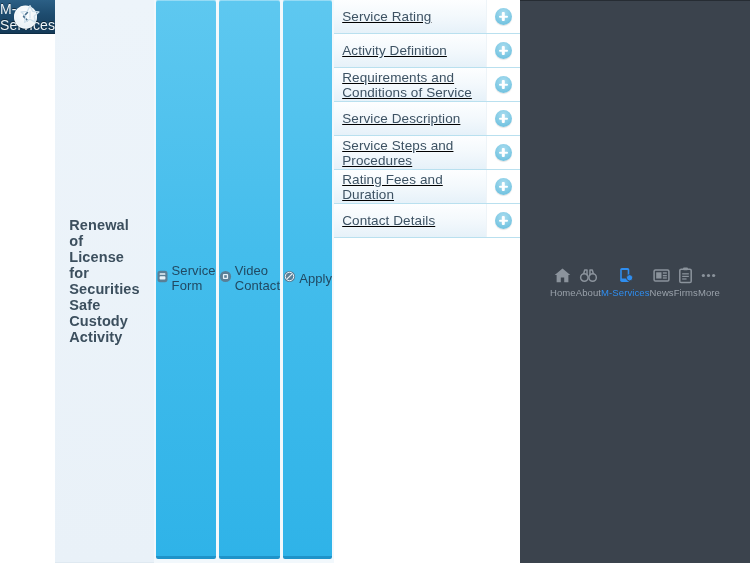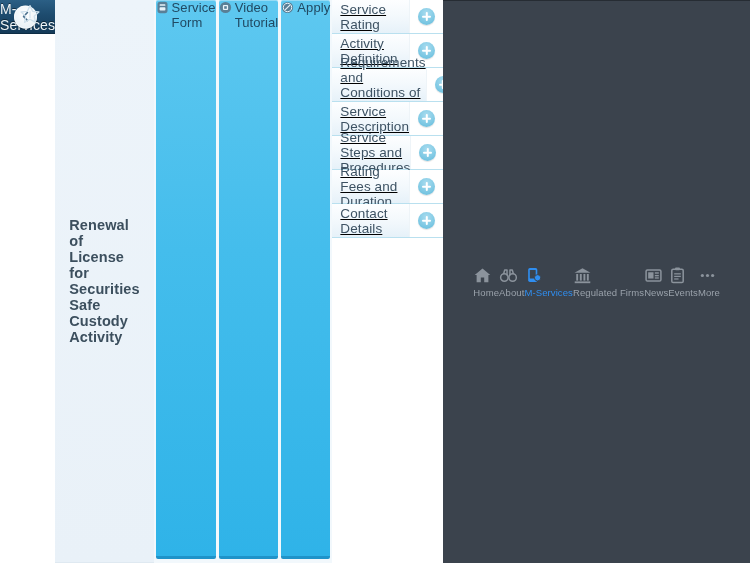--- a/index.html
+++ b/index.html
@@ -93,21 +93,21 @@
     background: #f2f8fc;
     align-items: stretch;
   }
   .tabstrip-btn {
     flex: 1 1 0;
     position: relative;
     background: linear-gradient(to bottom, #5ec8f0 0%, #44bdec 45%, #2fb3e8 100%);
     border-bottom: 3px solid #1f93c9;
     border-radius: 2px;
     display: flex;
-    align-items: flex-start;
+    align-items: center;
     justify-content: center;
     gap: 3px;
     cursor: pointer;
     box-shadow: inset 0 1px 0 rgba(255,255,255,.35);
   }
   .tabstrip-btn .tab-label {
     color: #214a63;
     font-size: 13px;
     letter-spacing: .1px;
   }
@@ -179,20 +179,21 @@
     background: #3b434d;
     border-top: 1px solid #262c33;
     display: flex;
     align-items: stretch;
     padding: 0 30px;
   }
   .tabbar-item {
     flex: 1 1 0;
     display: flex;
     flex-direction: column;
+    align-items: center;
     justify-content: center;
     gap: 2px;
     cursor: pointer;
   }
   .tabbar-item .tabbar-label {
     font-size: 9.5px;
     color: #9aa2ab;
     letter-spacing: .1px;
     white-space: nowrap;
   }
@@ -241,21 +242,21 @@
     </div>
 
     <div class="tabstrip-btn">
       <span class="tab-ico">
         <svg width="13" height="13" viewBox="0 0 13 13">
           <circle cx="6.5" cy="6.5" r="5.6" fill="#5a7f96"></circle>
           <rect x="3.9" y="3.9" width="5.2" height="5.2" rx="1" fill="#e8f3f9"></rect>
           <rect x="5.2" y="5.2" width="2.6" height="2.6" fill="#5a7f96"></rect>
         </svg>
       </span>
-      <span class="tab-label">Video Tutorial</span>
+      <span class="tab-label">Video Contact</span>
     </div>
 
     <div class="tabstrip-btn">
       <span class="tab-ico">
         <svg width="13" height="13" viewBox="0 0 13 13">
           <circle cx="6.5" cy="6.5" r="5.6" fill="#5a7f96"></circle>
           <circle cx="6.5" cy="6.5" r="4.2" fill="none" stroke="#e8f3f9" stroke-width="1"></circle>
           <line x1="4.3" y1="8.7" x2="8.7" y2="4.3" stroke="#e8f3f9" stroke-width="1.2" stroke-linecap="round"></line>
         </svg>
       </span>
@@ -346,33 +347,20 @@
       <span class="tabbar-ico">
         <svg width="19" height="19" viewBox="0 0 20 20">
           <rect x="4.4" y="2.2" width="9.6" height="14.6" rx="1.8" fill="#2f8ef0"></rect>
           <rect x="6.1" y="4.2" width="6.2" height="9" rx="0.6" fill="#3b434d"></rect>
           <circle cx="14.3" cy="12.4" r="3.3" fill="#2f8ef0" stroke="#3b434d" stroke-width="1"></circle>
         </svg>
       </span>
       <span class="tabbar-label">M-Services</span>
     </div>
 
-    <div class="tabbar-item">
-      <span class="tabbar-ico">
-        <svg width="19" height="19" viewBox="0 0 20 20">
-          <path d="M10 2.4 L18.4 7.2 L1.6 7.2 Z" fill="#8b939c"></path>
-          <rect x="3.4" y="8.4" width="2" height="7" fill="#8b939c"></rect>
-          <rect x="7.2" y="8.4" width="2" height="7" fill="#8b939c"></rect>
-          <rect x="11" y="8.4" width="2" height="7" fill="#8b939c"></rect>
-          <rect x="14.6" y="8.4" width="2" height="7" fill="#8b939c"></rect>
-          <rect x="1.8" y="16.2" width="16.4" height="1.9" fill="#8b939c"></rect>
-        </svg>
-      </span>
-      <span class="tabbar-label">Regulated Firms</span>
-    </div>
 
     <div class="tabbar-item">
       <span class="tabbar-ico">
         <svg width="19" height="19" viewBox="0 0 20 20">
           <rect x="2.2" y="4.2" width="15.6" height="11.6" rx="1.4" fill="none" stroke="#8b939c" stroke-width="1.6"></rect>
           <rect x="4.4" y="6.6" width="5.6" height="6.6" fill="#8b939c"></rect>
           <rect x="11.4" y="6.6" width="4.2" height="1.5" fill="#8b939c"></rect>
           <rect x="11.4" y="9.4" width="4.2" height="1.5" fill="#8b939c"></rect>
           <rect x="11.4" y="11.9" width="4.2" height="1.4" fill="#8b939c"></rect>
         </svg>
@@ -383,21 +371,21 @@
     <div class="tabbar-item">
       <span class="tabbar-ico">
         <svg width="19" height="19" viewBox="0 0 20 20">
           <rect x="4" y="3.4" width="12" height="14" rx="1.4" fill="none" stroke="#8b939c" stroke-width="1.6"></rect>
           <rect x="7.4" y="1.6" width="5.2" height="2.8" rx="1" fill="#8b939c"></rect>
           <rect x="6.5" y="7.6" width="7" height="1.3" fill="#8b939c"></rect>
           <rect x="6.5" y="10.3" width="7" height="1.3" fill="#8b939c"></rect>
           <rect x="6.5" y="13" width="4.6" height="1.3" fill="#8b939c"></rect>
         </svg>
       </span>
-      <span class="tabbar-label">Events</span>
+      <span class="tabbar-label">Firms</span>
     </div>
 
     <div class="tabbar-item">
       <span class="tabbar-ico">
         <svg width="19" height="19" viewBox="0 0 20 20">
           <circle cx="4.6" cy="10" r="1.7" fill="#8b939c"></circle>
           <circle cx="10" cy="10" r="1.7" fill="#8b939c"></circle>
           <circle cx="15.4" cy="10" r="1.7" fill="#8b939c"></circle>
         </svg>
       </span>

